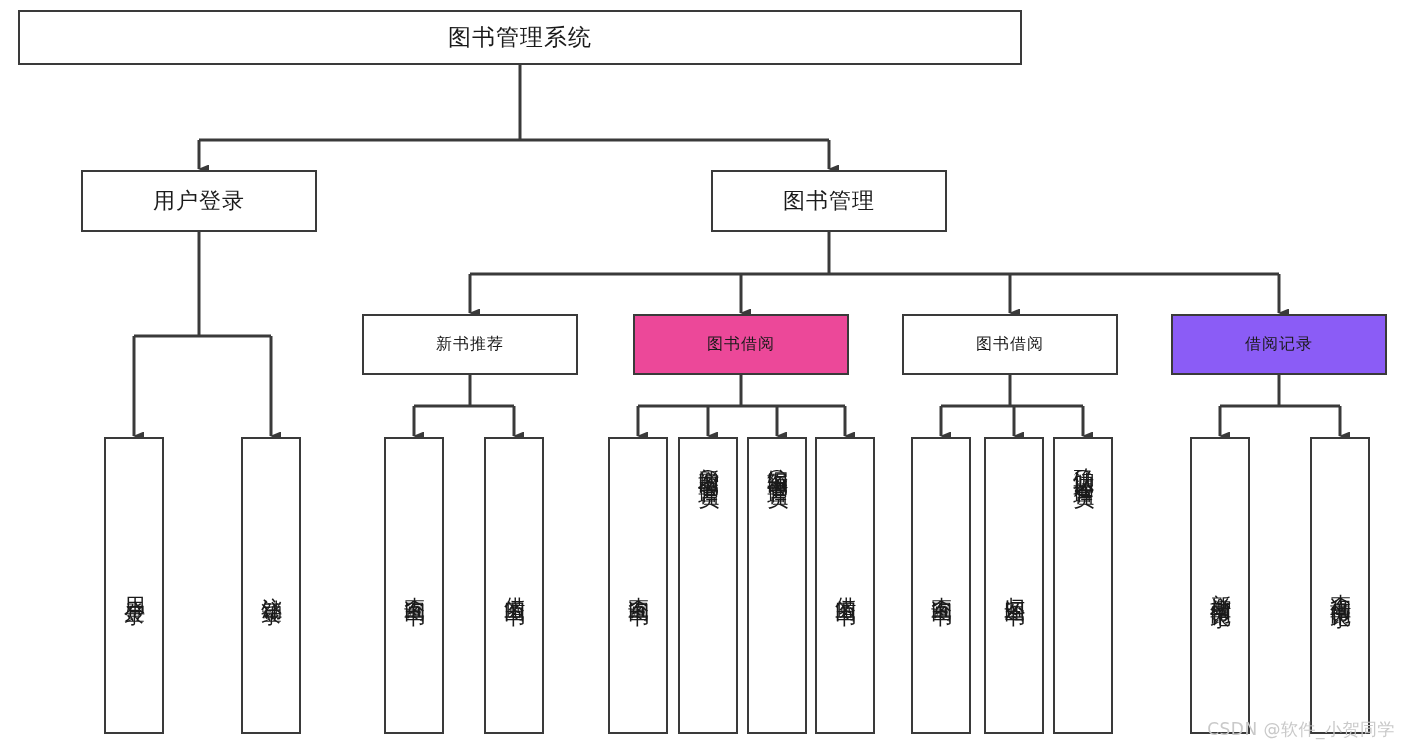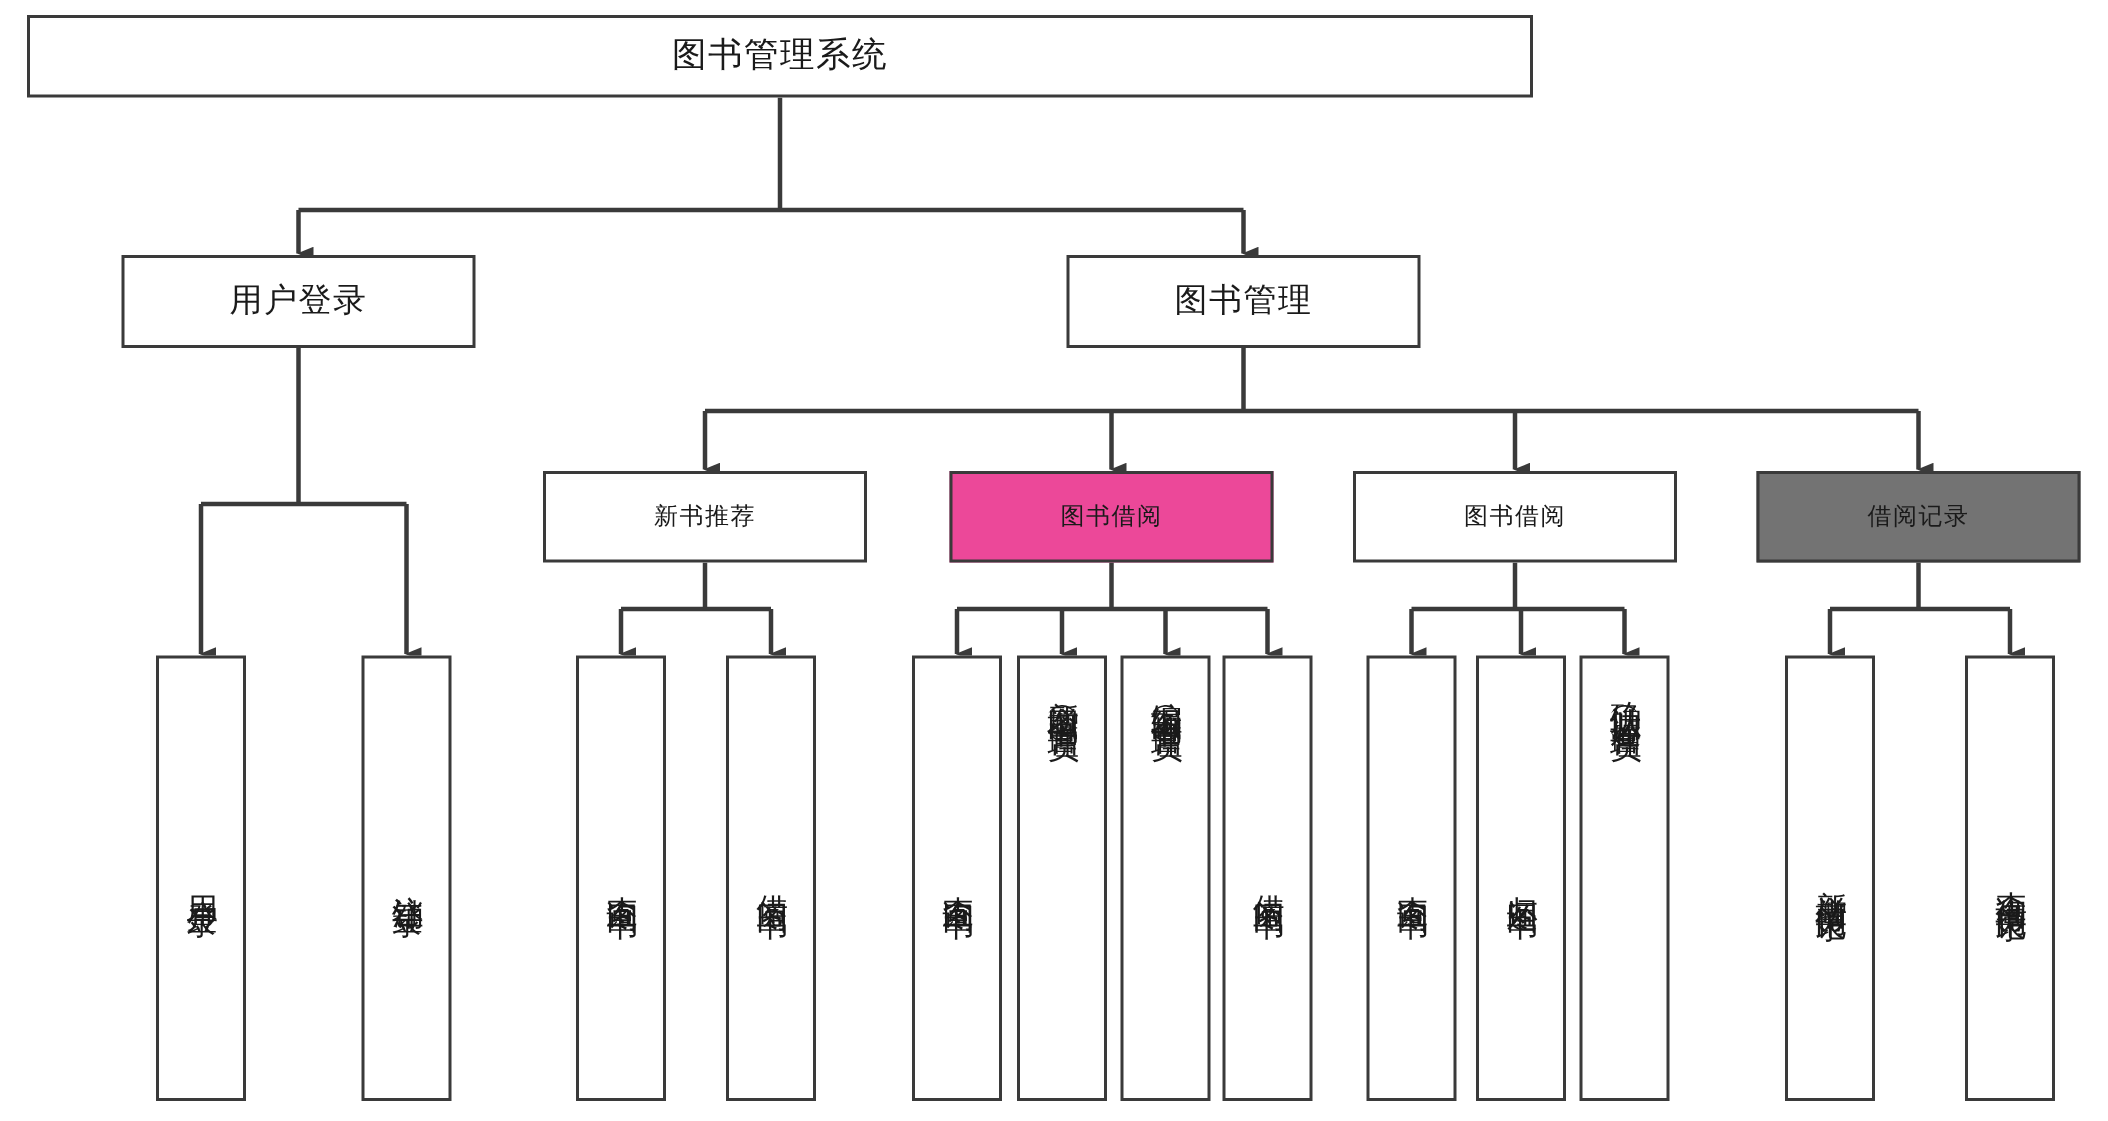--- a/index.html
+++ b/index.html
@@ -138,21 +138,21 @@
       </div>
       <div class="node node-group" id="node-new-book-rec" style="left: 362px; top: 314px; width: 216px; height: 61px; border-color: rgb(58, 58, 58); background: rgb(255, 255, 255);">
         <span class="node-label">新书推荐</span>
       </div>
       <div class="node node-group" id="node-book-borrow" style="left: 633px; top: 314px; width: 216px; height: 61px; border-color: rgb(58, 58, 58); background: #ec4899;">
         <span class="node-label">图书借阅</span>
       </div>
       <div class="node node-group" id="node-current-borrow" style="left: 902px; top: 314px; width: 216px; height: 61px; border-color: rgb(58, 58, 58); background: rgb(255, 255, 255);">
         <span class="node-label">图书借阅</span>
       </div>
-      <div class="node node-group" id="node-borrow-record" style="left: 1171px; top: 314px; width: 216px; height: 61px; border-color: rgb(58, 58, 58); background: #737373;">
+      <div class="node node-group" id="node-borrow-record" style="left: 1171px; top: 314px; width: 216px; height: 61px; border-color: rgb(58, 58, 58); background: #8b5cf6;">
         <span class="node-label">借阅记录</span>
       </div>
       <div class="node node-leaf leaf-centered" id="node-leaf-user-login" style="left: 104px; top: 437px; width: 60px; height: 297px; border-color: rgb(58, 58, 58); background: rgb(255, 255, 255);">
         <span class="node-label">用户登录</span>
       </div>
       <div class="node node-leaf leaf-centered" id="node-leaf-user-logout" style="left: 241px; top: 437px; width: 60px; height: 297px; border-color: rgb(58, 58, 58); background: rgb(255, 255, 255);">
         <span class="node-label">注销登录</span>
       </div>
       <div class="node node-leaf leaf-centered" id="node-leaf-query-book-1" style="left: 384px; top: 437px; width: 60px; height: 297px; border-color: rgb(58, 58, 58); background: rgb(255, 255, 255);">
         <span class="node-label">查询图书</span>
@@ -182,13 +182,14 @@
         <span class="node-label">确认归还（管理员）</span>
       </div>
       <div class="node node-leaf leaf-centered" id="node-leaf-add-record" style="left: 1190px; top: 437px; width: 60px; height: 297px; border-color: rgb(58, 58, 58); background: rgb(255, 255, 255);">
         <span class="node-label">新增借阅记录</span>
       </div>
       <div class="node node-leaf leaf-centered" id="node-leaf-query-record" style="left: 1310px; top: 437px; width: 60px; height: 297px; border-color: rgb(58, 58, 58); background: rgb(255, 255, 255);">
         <span class="node-label">查询借阅记录</span>
       </div>
     </div>
 
+  <div id="watermark">CSDN @软件_小贺同学</div>
 </div>
 
 </body></html>

